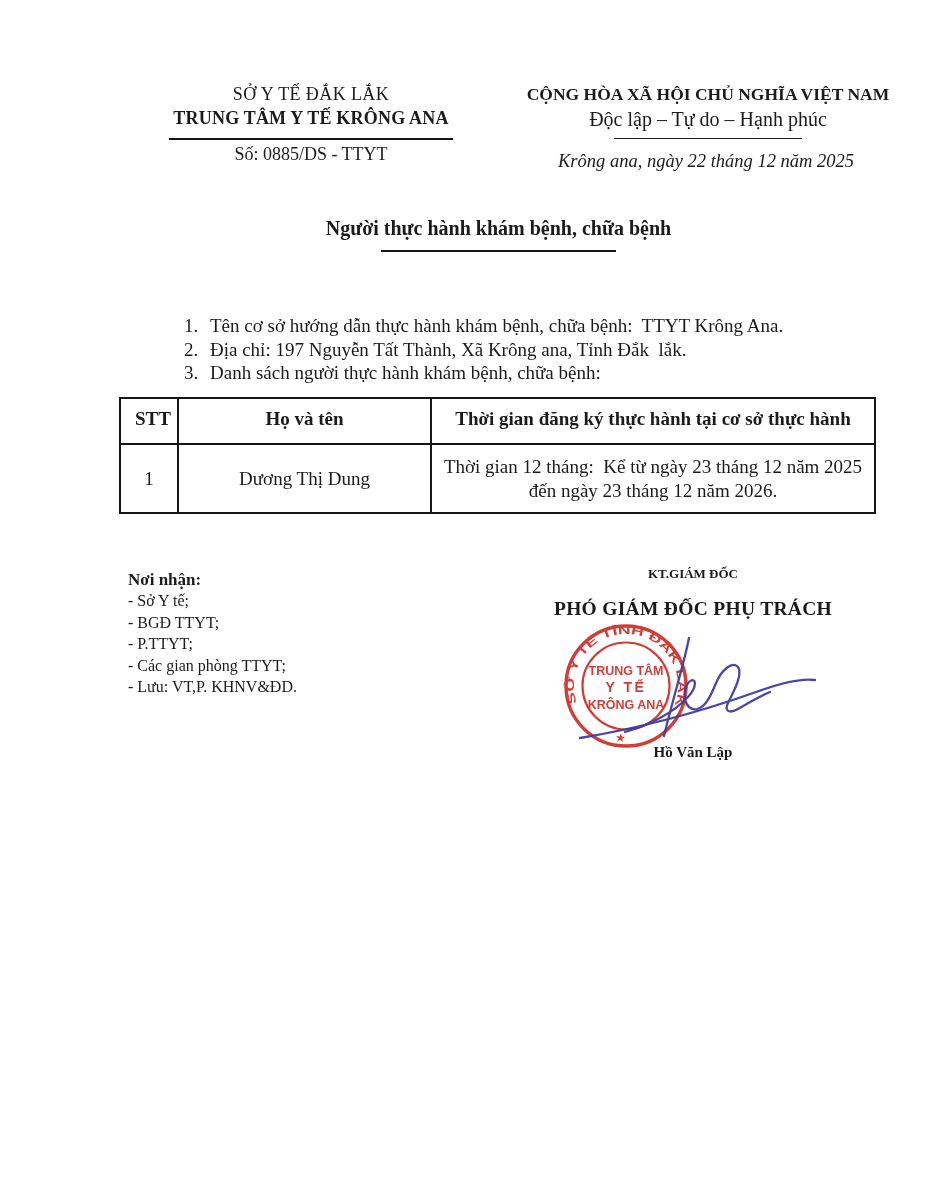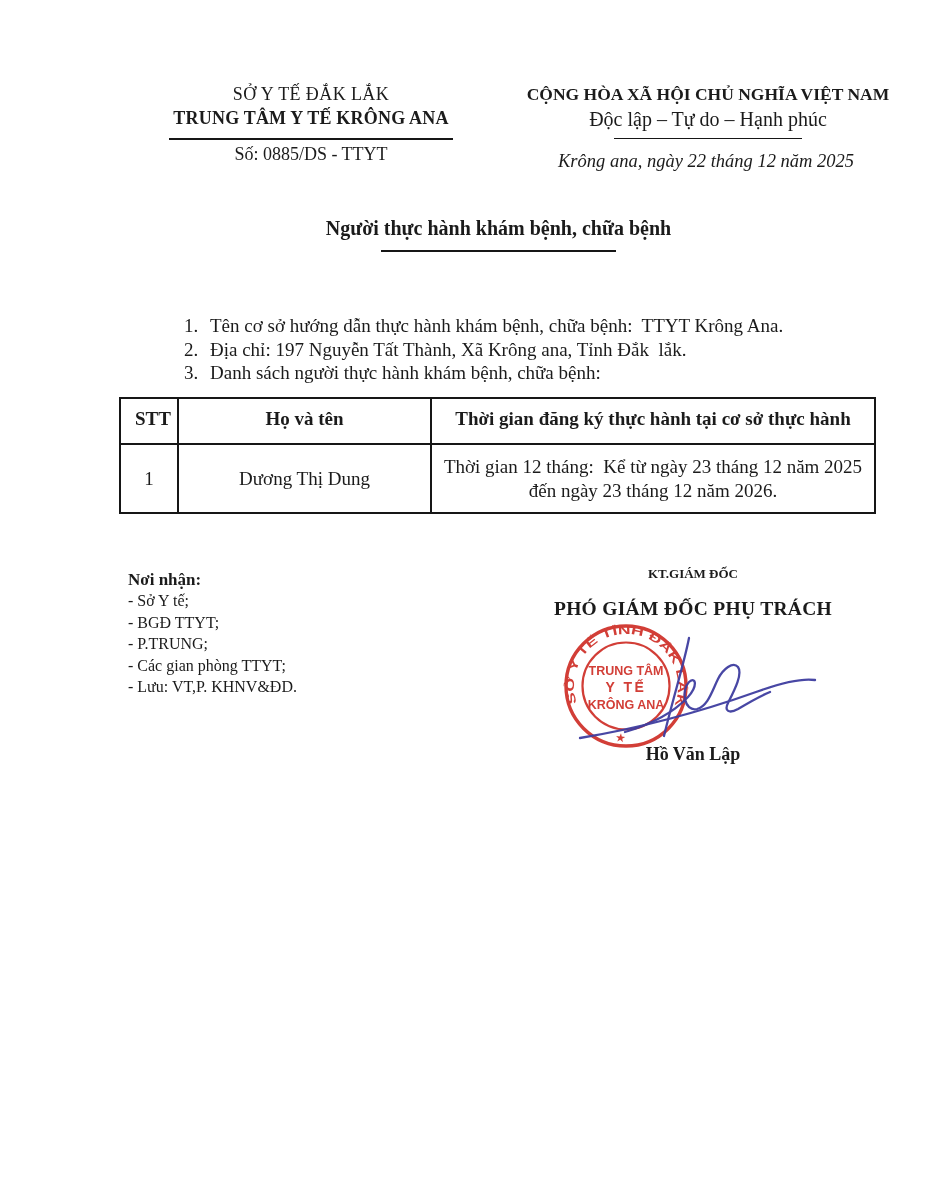--- a/index.html
+++ b/index.html
@@ -43,21 +43,21 @@
   .recipients{position:absolute;left:128px;top:570px;}
   .recipients-label{font-size:17px;font-weight:bold;}
   .recipient-item{font-size:16px;line-height:21.6px;}
 
   .sig-head{position:absolute;left:505px;top:566px;width:376px;text-align:center;font-weight:bold;}
   .sig-line1{font-size:13px;}
   .sig-line2{font-size:19.5px;margin-top:16px;letter-spacing:.3px;}
 
   .stamp{position:absolute;left:562px;top:622px;width:128px;height:128px;opacity:.93;}
   .autograph{position:absolute;left:570px;top:634px;width:250px;height:115px;}
-  .signer{position:absolute;left:505px;top:744px;width:376px;text-align:center;font-weight:bold;font-size:18px;}
+  .signer{position:absolute;left:505px;top:744px;width:376px;text-align:center;font-weight:bold;font-size:15px;}
 
   .stamp-sans{font-family:"Liberation Sans","DejaVu Sans",sans-serif;font-weight:bold;}
 </style>
 </head>
 <body>
 
 <div class="page">
 
   <div class="hdr-left">
     <div class="org-parent">SỞ Y TẾ ĐẮK LẮK</div>
@@ -112,21 +112,21 @@
         <td>Dương Thị Dung</td>
         <td>Thời gian 12 tháng:&nbsp; Kể từ ngày 23 tháng 12 năm 2025 đến ngày 23 tháng 12 năm 2026.</td>
       </tr>
     </tbody>
   </table>
 
   <div class="recipients">
     <div class="recipients-label">Nơi nhận:</div>
     <div class="recipient-item">- Sở Y tế;</div>
     <div class="recipient-item">- BGĐ TTYT;</div>
-    <div class="recipient-item">- P.TRUNG;</div>
+    <div class="recipient-item">- P.TTYT;</div>
     <div class="recipient-item">- Các gian phòng TTYT;</div>
     <div class="recipient-item">- Lưu: VT,P. KHNV&amp;ĐD.</div>
   </div>
 
   <div class="sig-head">
     <div class="sig-line1">KT.GIÁM ĐỐC</div>
     <div class="sig-line2">PHÓ GIÁM ĐỐC PHỤ TRÁCH</div>
   </div>
 
   <svg class="stamp" viewBox="0 0 128 128">

